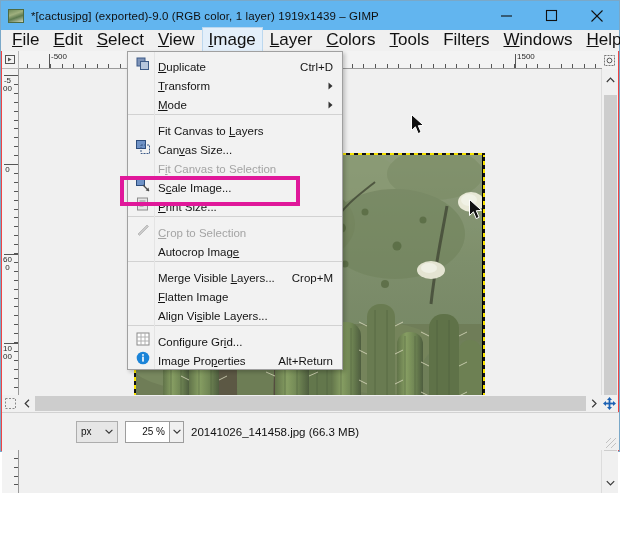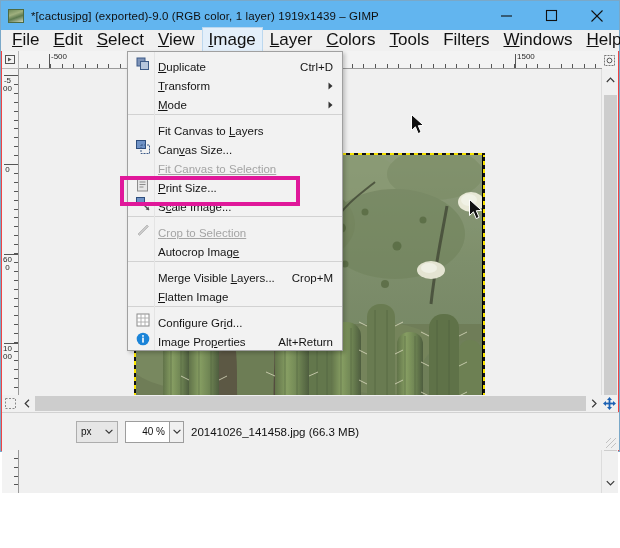--- a/index.html
+++ b/index.html
@@ -217,21 +217,21 @@
     padding: 2px 0 2px 0;
     z-index: 40;
   }
   .mrow {
     position: relative;
     height: 19px;
     display: flex; align-items: flex-end;
     font-size: 11.5px; color: #141414;
     padding-left: 30px; padding-right: 20px;
   }
-  .mrow.disabled { color: #a4a4a4; text-decoration: underline; }
+  .mrow.disabled { color: #a4a4a4; }
   .mrow .accel {
     position: absolute; right: 9px;
     font-size: 11.5px; color: #141414;
   }
   .mrow .sub {
     position: absolute; right: 9px; font-size: 9px; color: #333;
   }
   .mrow .mico {
     position: absolute; left: 8px; top: 3px;
     width: 14px; height: 14px;
@@ -642,21 +642,21 @@
   </div>
 
   <div class="statusbar">
     <div class="unit-combo">
       <span>px</span>
       <svg width="8" height="5" viewBox="0 0 8 5">
           <polyline points="0.6,0.8 4,4.2 7.4,0.8" fill="none" stroke="#333" stroke-width="1.1"></polyline>
         </svg>
     </div>
     <div class="zoom-entry">
-      <span>40 %</span>
+      <span>25 %</span>
     </div>
     <div class="zoom-drop">
       <svg width="8" height="5" viewBox="0 0 8 5">
           <polyline points="0.6,0.8 4,4.2 7.4,0.8" fill="none" stroke="#333" stroke-width="1.1"></polyline>
         </svg>
     </div>
     <div class="status-text">20141026_141458.jpg (66.3 MB)</div>
     <div class="grip"></div>
   </div>
 
@@ -691,52 +691,55 @@
             <rect x="0.5" y="0.5" width="9" height="8" fill="#6f92c6" stroke="#2d4d7d"></rect>
             <rect x="5" y="5" width="8.5" height="8.5" fill="none" stroke="#3c5a87" stroke-dasharray="2 1"></rect>
           </svg></span>
         <span>Can<span class="u">v</span>as Size...</span>
       </div>
       <div class="mrow disabled">
         <span>F<span class="u">i</span>t Canvas to Selection</span>
       </div>
       <div class="mrow">
         <span class="mico"><svg width="14" height="14" viewBox="0 0 14 14">
+            <rect x="0.5" y="0.5" width="8" height="7" fill="#6f92c6" stroke="#2d4d7d"></rect>
+            <path d="M7 7 L13 13" stroke="#4a4a4a" stroke-width="1.3"></path>
+            <polygon points="13,13 9.6,12.6 12.6,9.6" fill="#4a4a4a"></polygon>
+          </svg></span>
+        <span>S<span class="u">c</span>ale Image...</span>
+      </div>
+      <div class="mrow">
+        <span class="mico"><svg width="14" height="14" viewBox="0 0 14 14">
             <rect x="1.5" y="1" width="10" height="12" fill="#e6e6e6" stroke="#8c8c8c"></rect>
             <line x1="3.5" y1="4" x2="9.5" y2="4" stroke="#8c8c8c"></line>
             <line x1="3.5" y1="6.5" x2="9.5" y2="6.5" stroke="#8c8c8c"></line>
             <line x1="3.5" y1="9" x2="7.5" y2="9" stroke="#8c8c8c"></line>
           </svg></span>
         <span><span class="u">P</span>rint Size...</span>
       </div>
-      <div class="mrow">
-        <span class="mico"><svg width="14" height="14" viewBox="0 0 14 14">
-            <rect x="0.5" y="0.5" width="8" height="7" fill="#6f92c6" stroke="#2d4d7d"></rect>
-            <path d="M7 7 L13 13" stroke="#4a4a4a" stroke-width="1.3"></path>
-            <polygon points="13,13 9.6,12.6 12.6,9.6" fill="#4a4a4a"></polygon>
-          </svg></span>
-        <span>S<span class="u">c</span>ale Image...</span>
-      </div>
       <div class="msep"></div>
       <div class="mrow disabled">
         <span class="mico"><svg width="14" height="14" viewBox="0 0 14 14" opacity="0.45">
             <path d="M2 11 C5 8, 8 5, 11 2 L12.5 3.5 C9.5 6.5, 6.5 9.5, 3.5 12.5 Z" fill="#9a9a9a" stroke="#7d7d7d"></path>
           </svg></span>
         <span><span class="u">C</span>rop to Selection</span>
       </div>
       <div class="mrow">
         <span>Autocrop Imag<span class="u">e</span></span>
       </div>
       <div class="msep"></div>
       <div class="mrow">
         <span>Merge Visible <span class="u">L</span>ayers...</span>
         <span class="accel">Crop+M</span>
       </div>
       <div class="mrow">
         <span><span class="u">F</span>latten Image</span>
+      </div>
+      <div class="mrow">
+        <span>Align Vi<span class="u">s</span>ible Layers...</span>
       </div>
       <div class="msep"></div>
       <div class="mrow">
         <span class="mico"><svg width="14" height="14" viewBox="0 0 14 14">
             <rect x="1" y="1" width="12" height="12" fill="#fff" stroke="#8a8a8a"></rect>
             <line x1="5" y1="1" x2="5" y2="13" stroke="#b0b0b0"></line>
             <line x1="9" y1="1" x2="9" y2="13" stroke="#b0b0b0"></line>
             <line x1="1" y1="5" x2="13" y2="5" stroke="#b0b0b0"></line>
             <line x1="1" y1="9" x2="13" y2="9" stroke="#b0b0b0"></line>
           </svg></span>

